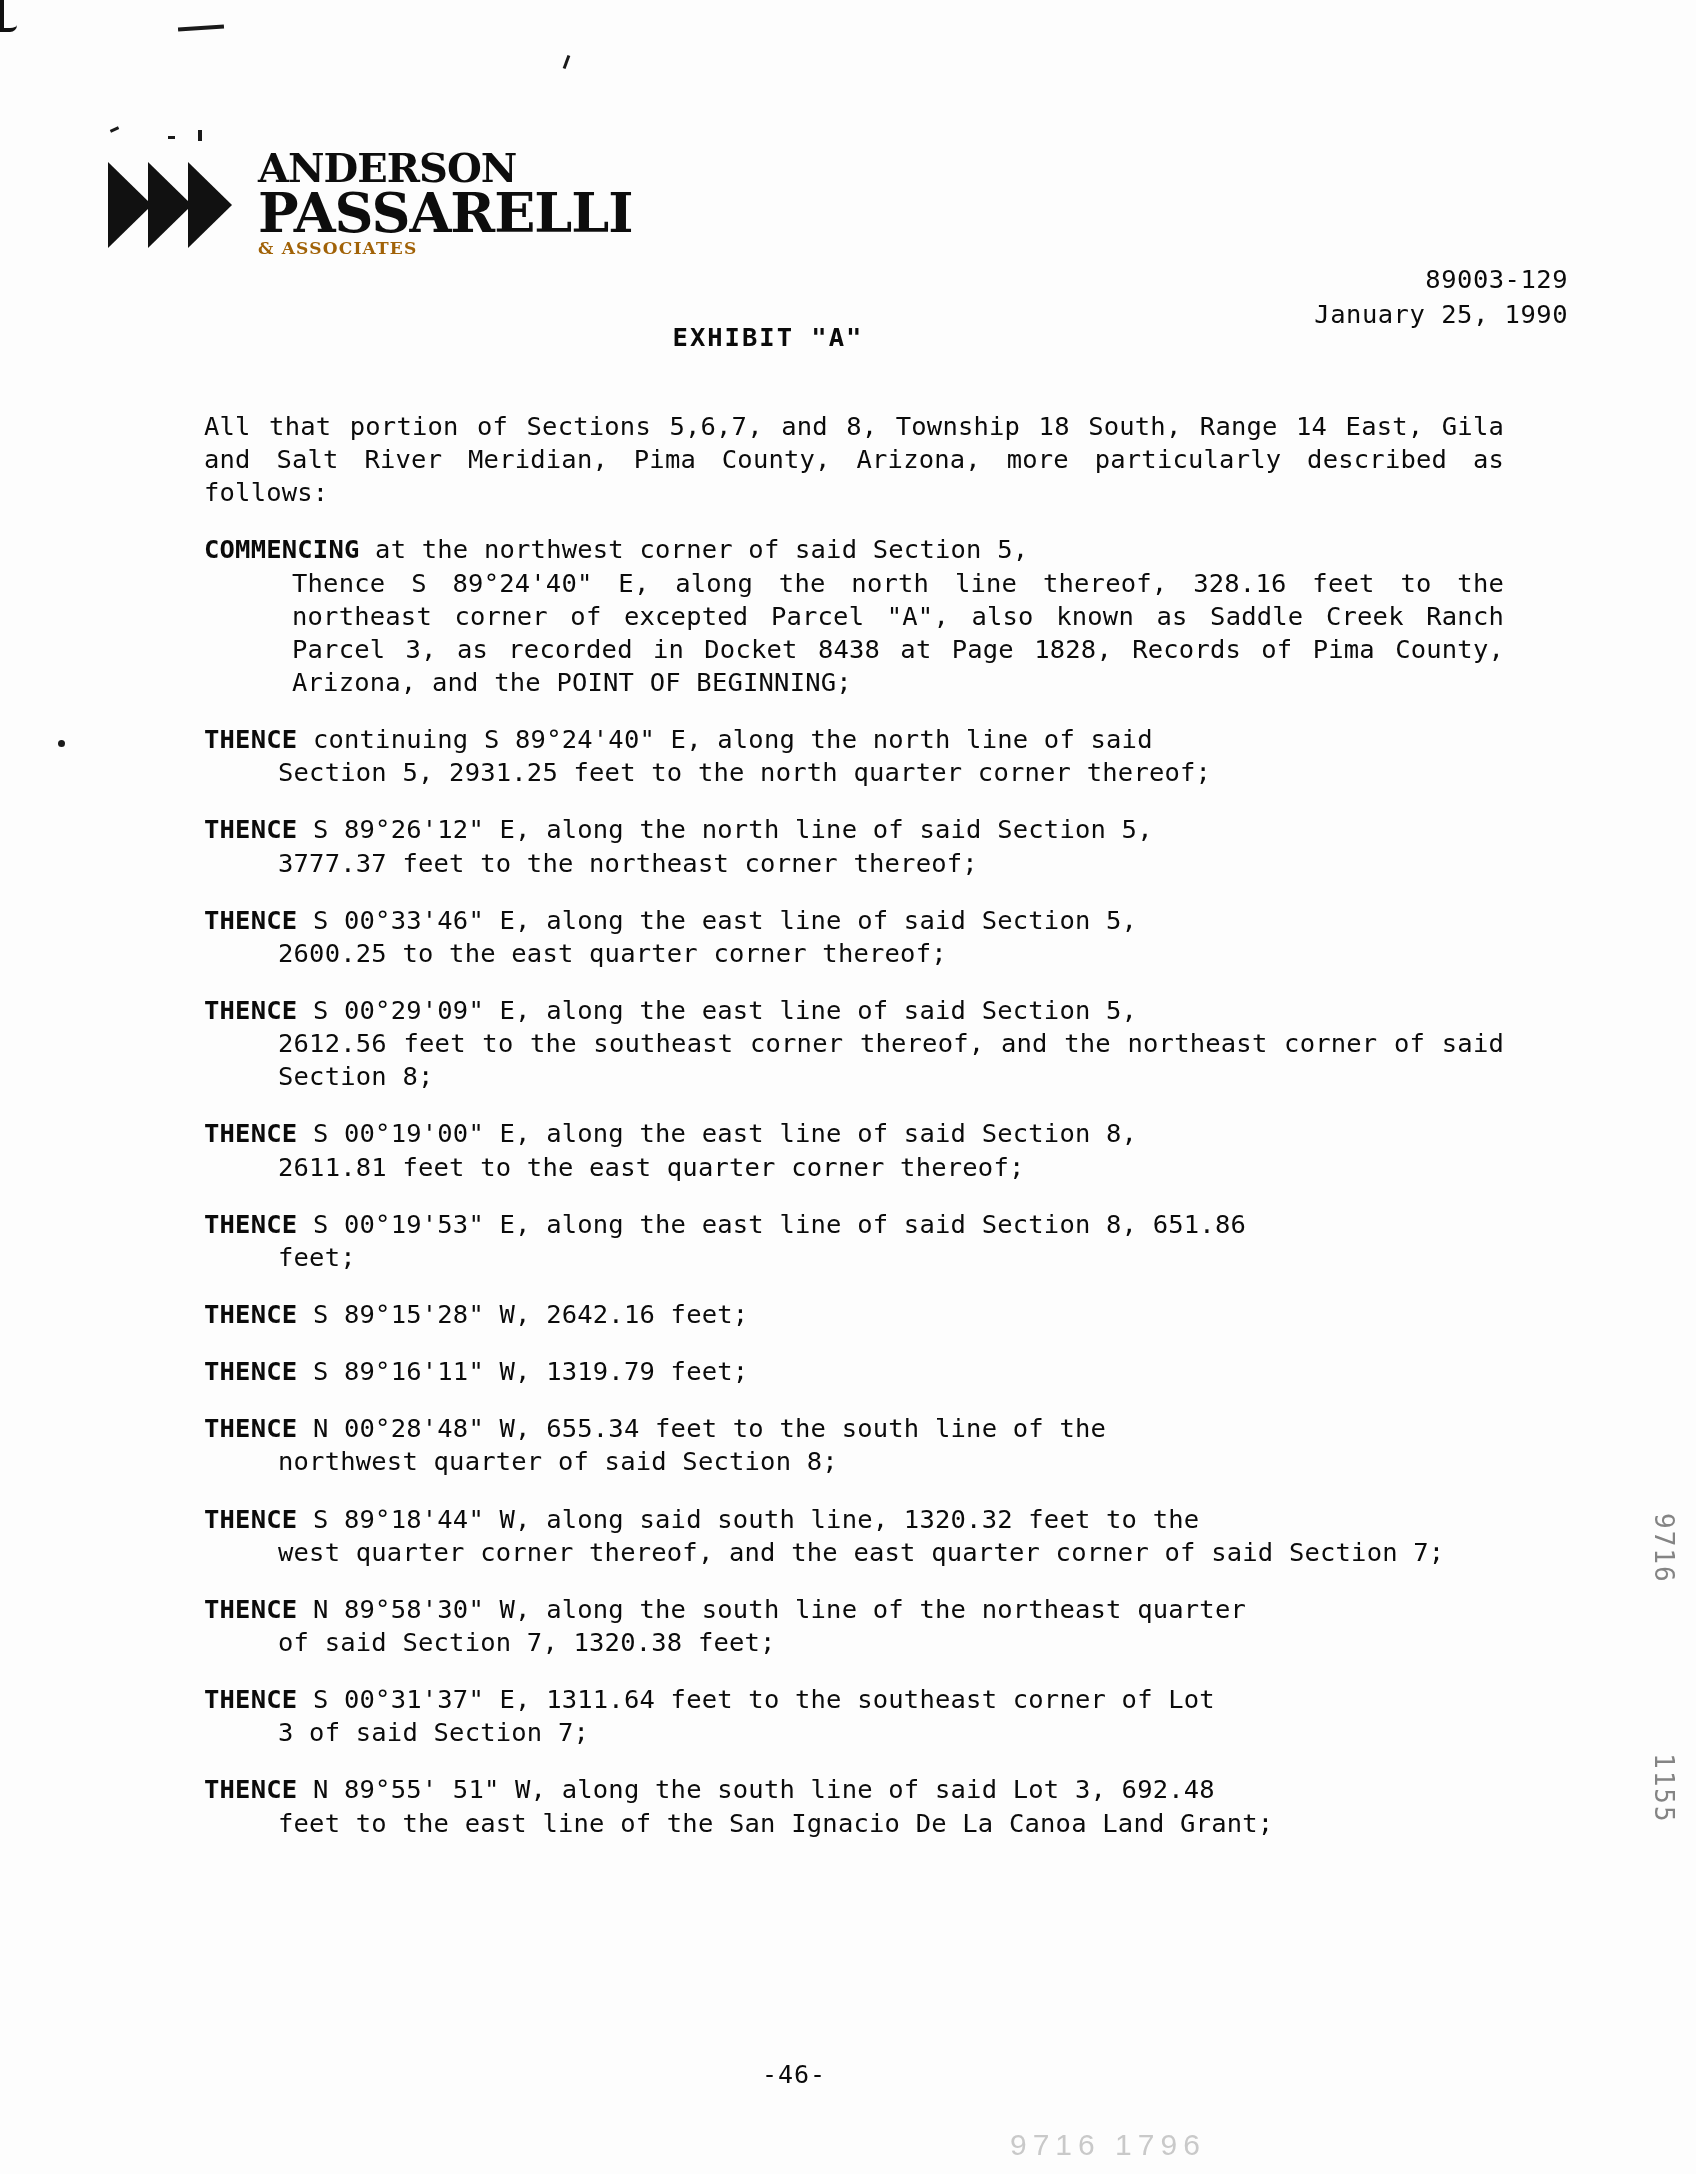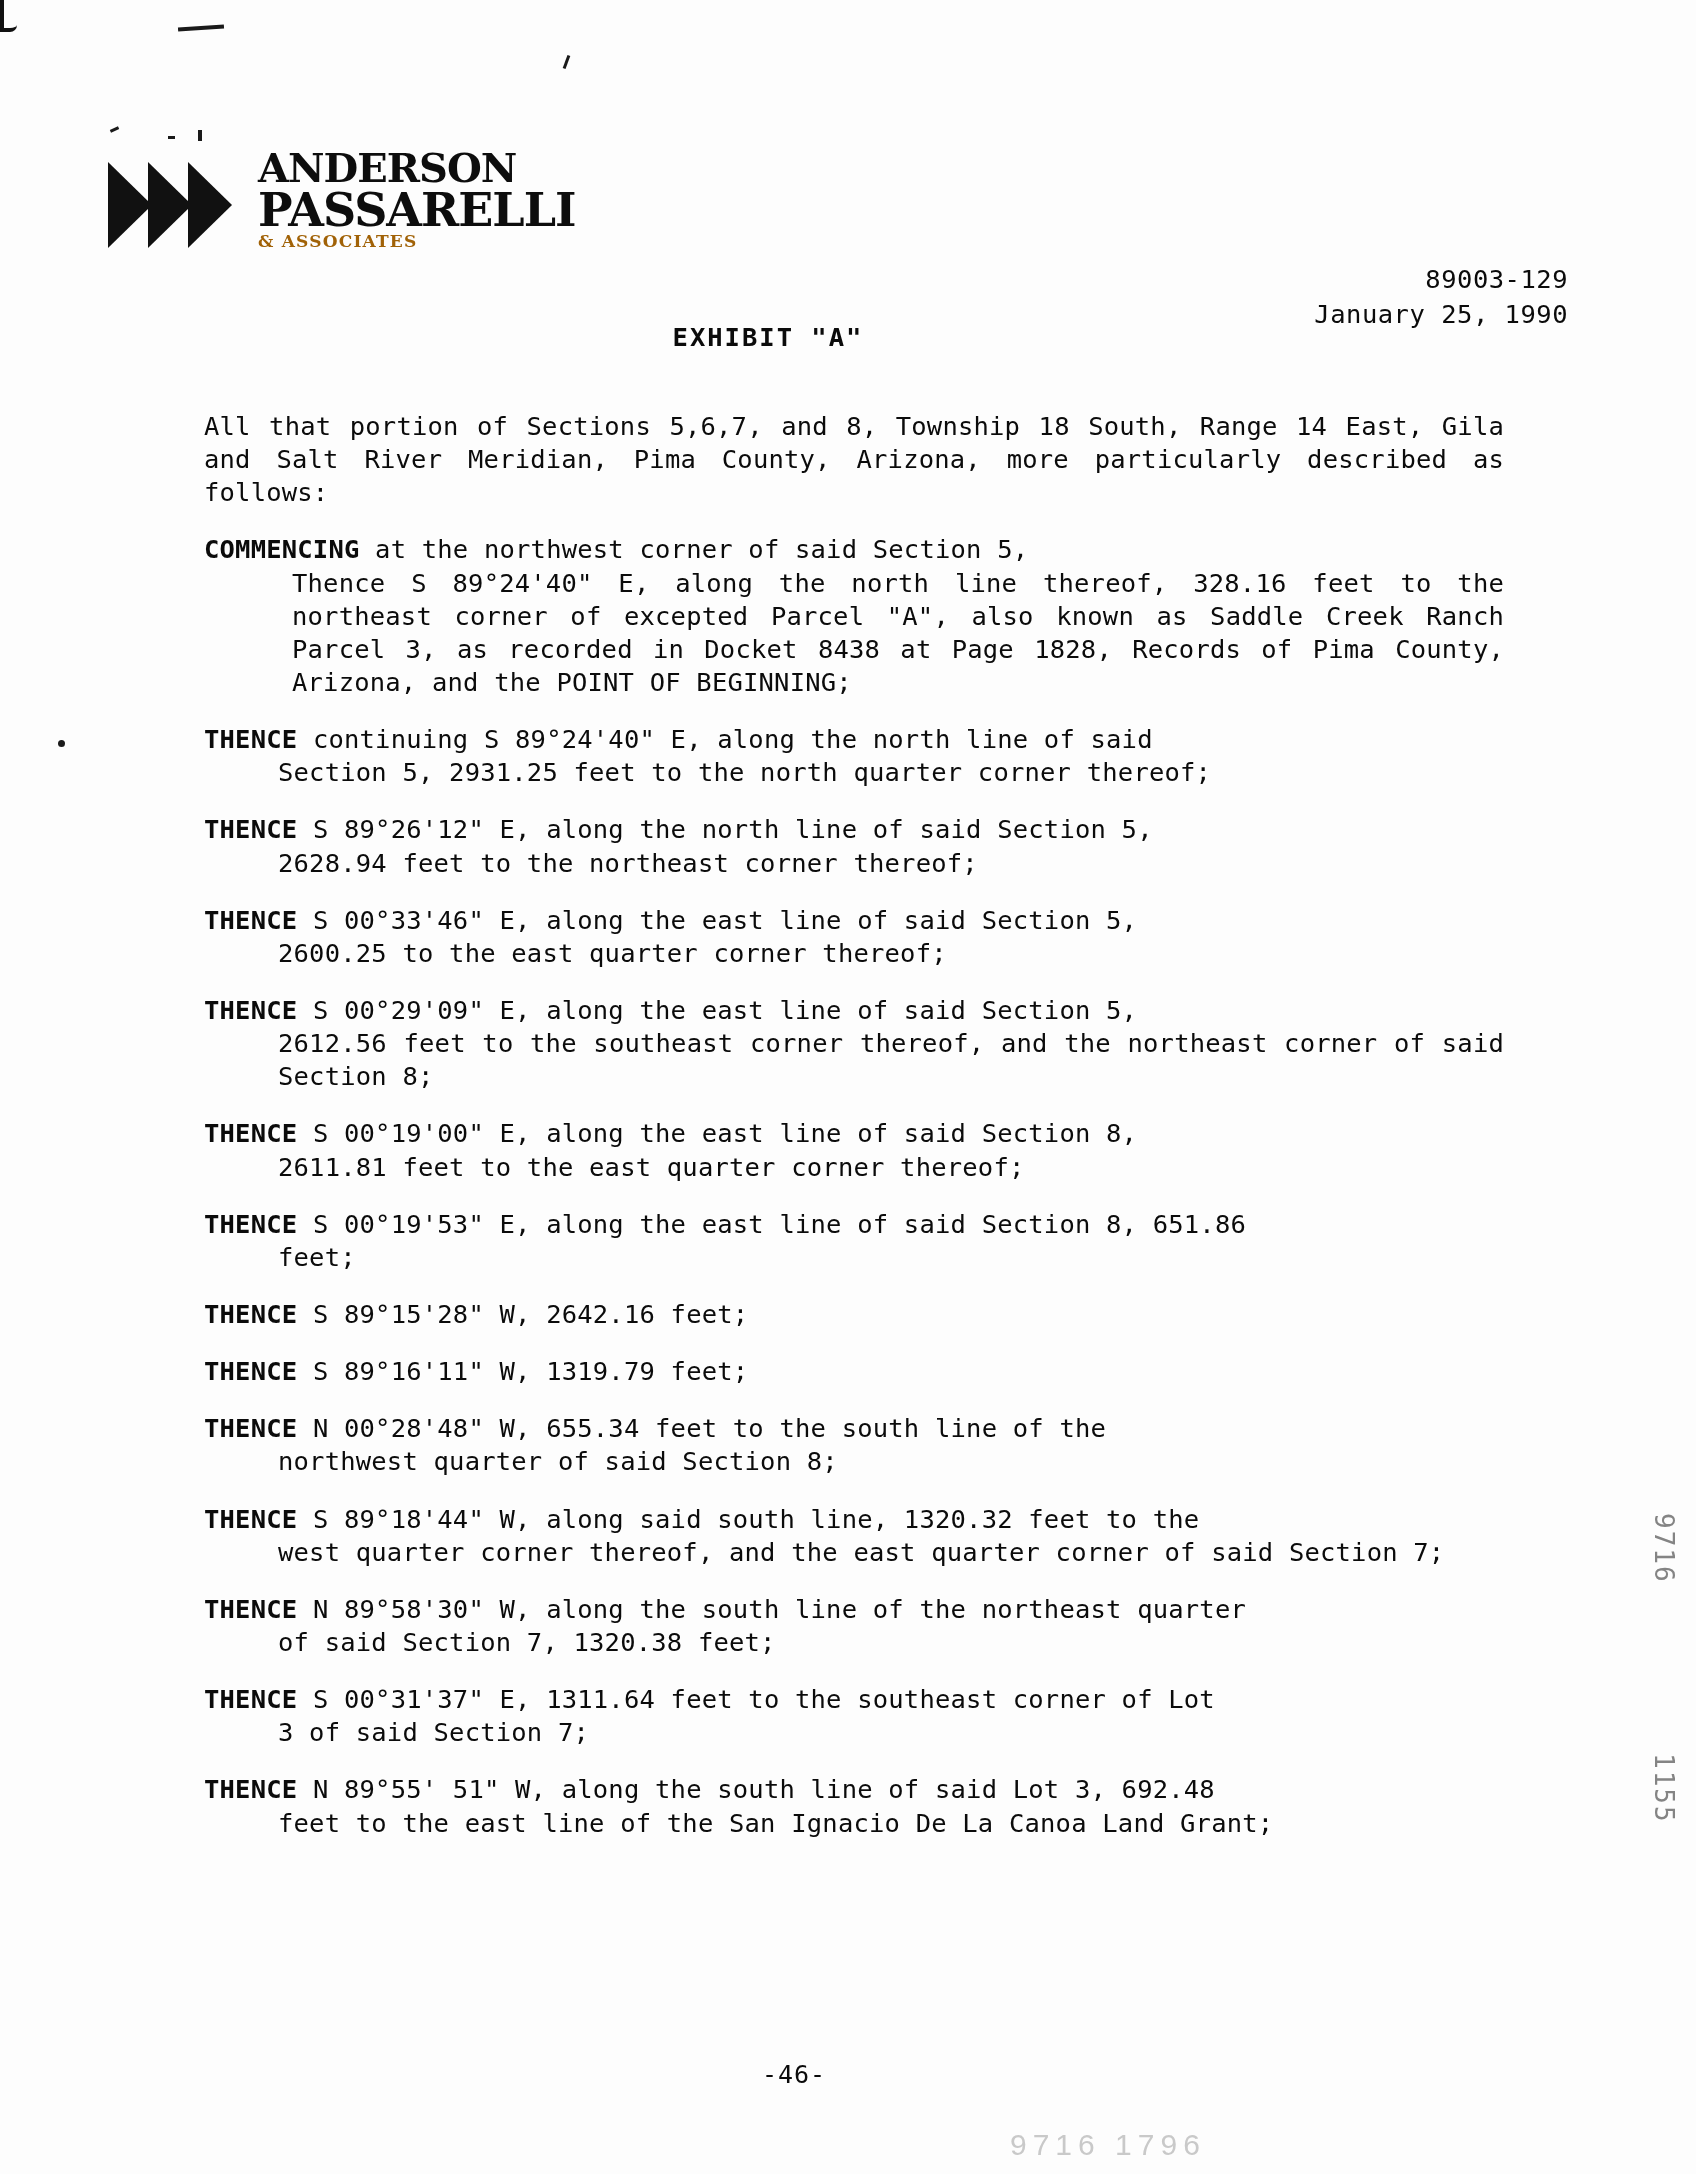--- a/index.html
+++ b/index.html
@@ -81,21 +81,21 @@
     top: 0px;
     line-height: 0.92;
   }
   .logo-line1, .logo-line2 {
     font-family: "DejaVu Serif", serif;
     font-weight: bold;
     letter-spacing: -1px;
     color: #0d0d0d;
   }
   .logo-line1 { font-size: 40px; }
-  .logo-line2 { font-size: 46px; margin-top: 2px; }
+  .logo-line2 { font-size: 54px; margin-top: 2px; }
   .logo-line3 {
     font-family: "DejaVu Serif", serif;
     font-weight: bold;
     font-size: 17px;
     letter-spacing: 1.2px;
     margin-top: 3px;
     color: #a16207;
   }
 
   
@@ -237,21 +237,21 @@
       <span class="cont">Thence S 89°24'40" E, along the north line thereof, 328.16 feet to the northeast corner of excepted Parcel "A", also known as Saddle Creek Ranch Parcel 3, as recorded in Docket 8438 at Page 1828, Records of Pima County, Arizona,  and the POINT OF BEGINNING;</span>
     </div>
 
     <div class="para">
       <span class="lead">THENCE</span><span> continuing S 89°24'40" E, along the north line of said</span>
       <span class="cont-tight">Section 5, 2931.25 feet to the north quarter corner thereof;</span>
     </div>
 
     <div class="para">
       <span class="lead">THENCE</span><span> S 89°26'12" E, along the north line of said Section 5,</span>
-      <span class="cont-tight">2628.94 feet to the northeast corner thereof;</span>
+      <span class="cont-tight">3777.37 feet to the northeast corner thereof;</span>
     </div>
 
     <div class="para">
       <span class="lead">THENCE</span><span> S 00°33'46" E, along the east line of said Section 5,</span>
       <span class="cont-tight">2600.25 to the east quarter corner thereof;</span>
     </div>
 
     <div class="para">
       <span class="lead">THENCE</span><span> S 00°29'09" E, along the east line of said Section 5,</span>
       <span class="cont-tight">2612.56 feet to the southeast corner thereof, and the northeast corner of said Section 8;</span>

